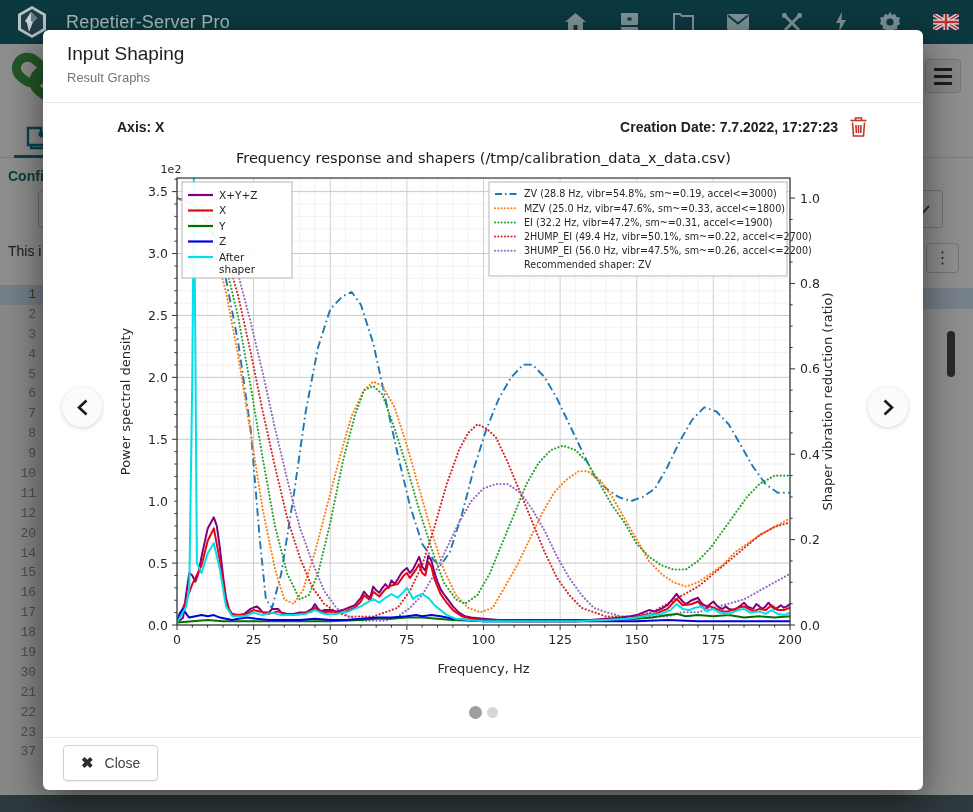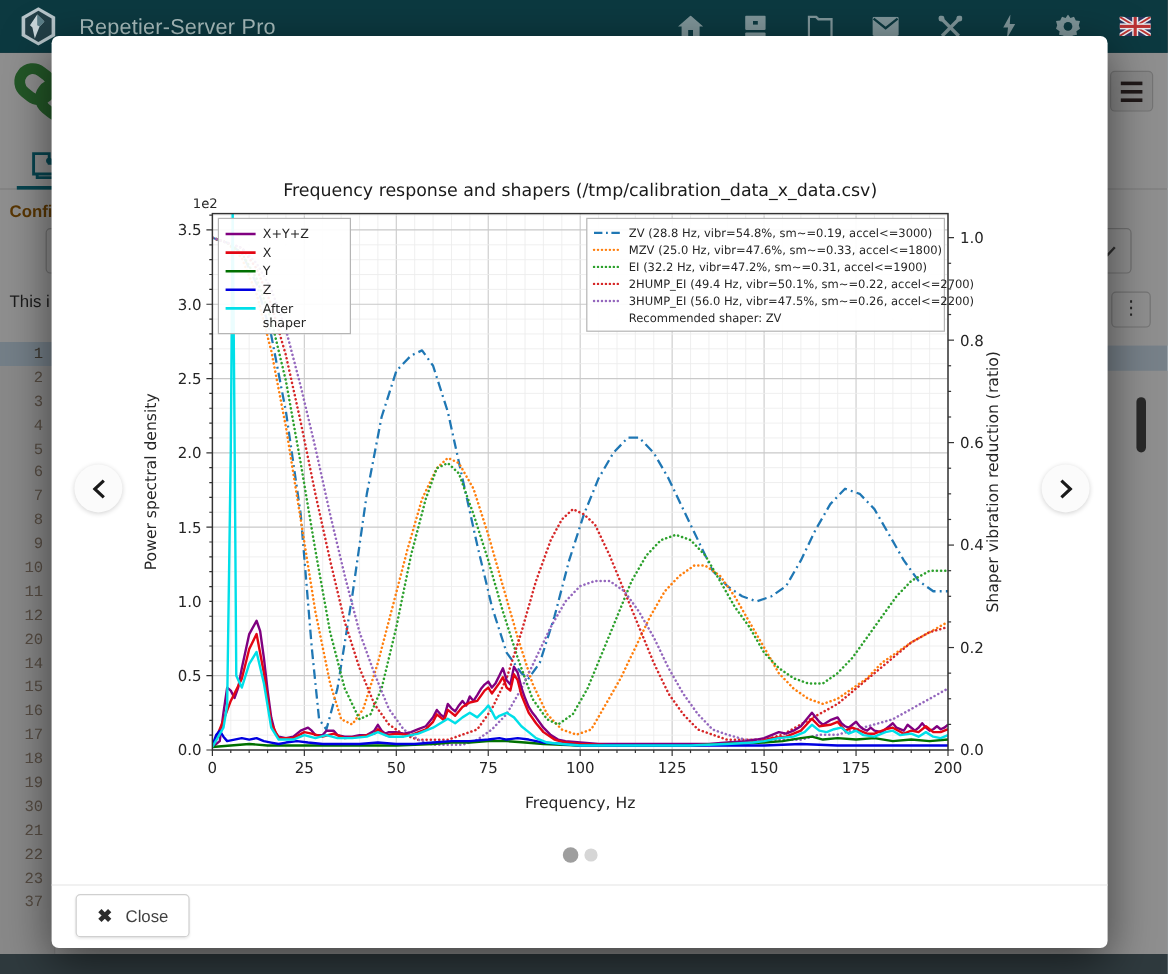--- a/index.html
+++ b/index.html
@@ -13,21 +13,21 @@
   .brand-name { color:#a9bdbd; font-size:18px; font-weight:500; margin-left:18px; letter-spacing:.2px; }
   .nav-icons { position:absolute; right:14px; top:0; height:44px; display:flex; align-items:center; gap:33px; }
   .nav-icons svg { display:block; }
 
   
   .page { position:absolute; top:44px; left:0; width:973px; height:751px; background:#ffffff; z-index:1; }
   .link-icon { position:absolute; left:8px; top:4px; }
   .tabbar { position:absolute; left:0; top:72px; width:973px; height:42px; border-bottom:1px solid #e0e0e0; }
   .tab-active { position:absolute; left:14px; top:4px; width:48px; height:38px;
     border-bottom:3px solid #0e7c8f; display:flex; align-items:center; justify-content:center; }
-  .cfg-label { position:absolute; left:8px; top:124px; font-size:14px; font-weight:bold; color:#a16207; }
+  .cfg-label { position:absolute; left:8px; top:124px; font-size:14px; font-weight:bold; color:#0f766e; }
   .cfg-select { position:absolute; left:38px; top:146px; width:905px; height:38px; border:1px solid #c9c9c9;
     border-radius:4px; background:#fff; display:flex; align-items:center; padding:0 12px; font-size:14px; color:#333;
     justify-content:space-between; }
   .cfg-note { position:absolute; left:8px; top:199px; font-size:14px; color:#333; }
   .editor { position:absolute; left:0; top:241px; width:973px; height:510px; }
   .gutter { position:absolute; left:0; top:0; width:46px; height:510px; background:#f5f5f5; border-right:1px solid #e5e5e5; }
   .ln { height:19.9px; line-height:19.9px; text-align:right; padding-right:9px;
     font-family:"Liberation Mono", monospace; font-size:13px; color:#9b8a79; }
   .ln.hl { background:#cfe2f2; color:#6b6254; }
   .row-hl { position:absolute; left:46px; top:3px; width:927px; height:21px; background:#d5e6f4; }
@@ -190,21 +190,41 @@
         <div class="ln">23</div>
         <div class="ln">37</div>
       </div>
     <div class="ed-scrollthumb"></div>
   </div>
 </div>
 
 <div class="overlay"></div>
 
 <div class="modal">
-
+  <div class="modal-header">
+    <div class="modal-title">Input Shaping</div>
+    <div class="modal-subtitle">Result Graphs</div>
+  </div>
+
+  <div class="meta-row">
+    <span class="meta-axis">Axis: X</span>
+    <span class="meta-right">
+      <span class="meta-date">Creation Date: 7.7.2022, 17:27:23</span>
+      <svg width="17" height="20" viewBox="0 0 17 20">
+        <g fill="none" stroke="#c0392b" stroke-width="1.6">
+          <path d="M2.5 5.5 L3.5 19 H13.5 L14.5 5.5"></path>
+          <line x1="0.5" y1="3.5" x2="16.5" y2="3.5"></line>
+          <path d="M5.5 3 V1 H11.5 V3"></path>
+          <line x1="6" y1="8" x2="6.3" y2="16"></line>
+            <line x1="8.5" y1="8" x2="8.5" y2="16"></line>
+            <line x1="11" y1="8" x2="10.7" y2="16"></line>
+        </g>
+      </svg>
+    </span>
+  </div>
 
   <div class="chart-wrap" id="chart"><svg width="738" height="552" viewBox="0 0 738 552">
         <rect x="0" y="0" width="738" height="552" fill="#ffffff"></rect>
         <clipPath id="plotclip">
           <rect x="63" y="33" width="613" height="447"></rect>
         </clipPath>
         <g>
           <line x1="63" y1="33" x2="63" y2="480" stroke="#cfcfcf" stroke-width="1"></line>
           <line x1="78.325" y1="33" x2="78.325" y2="480" stroke="#ececec" stroke-width="0.7"></line>
           <line x1="93.65" y1="33" x2="93.65" y2="480" stroke="#ececec" stroke-width="0.7"></line>

